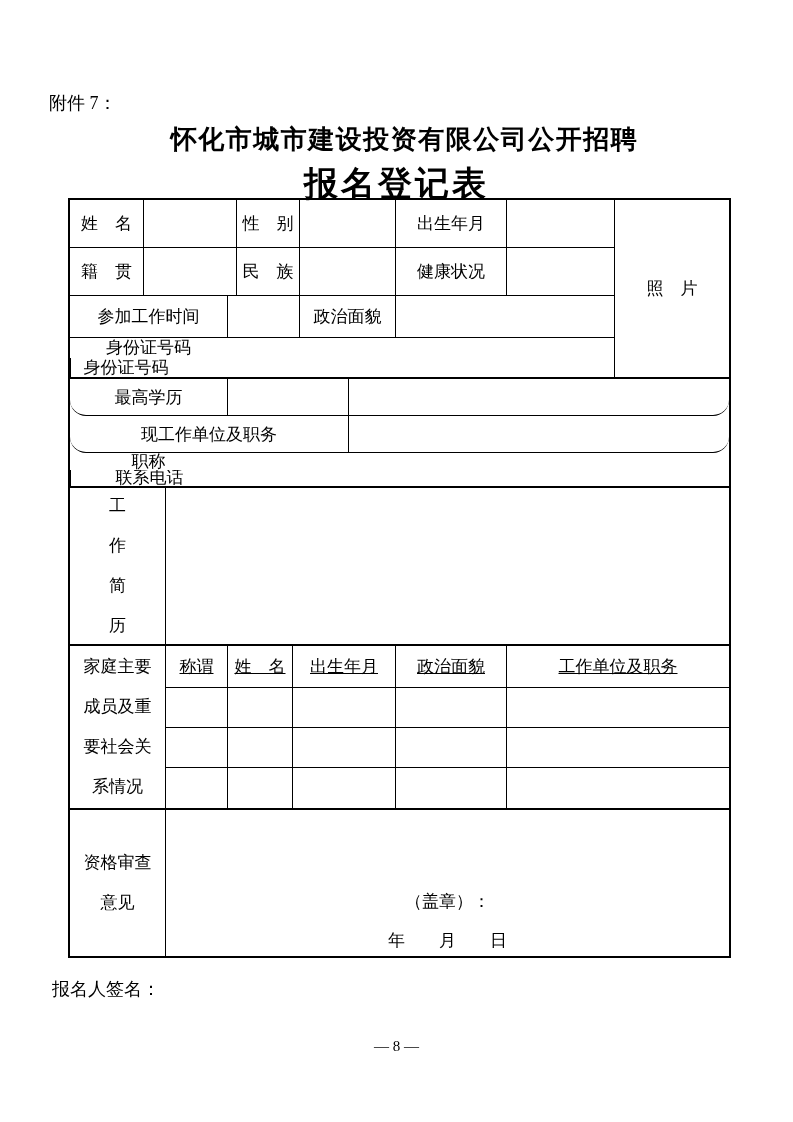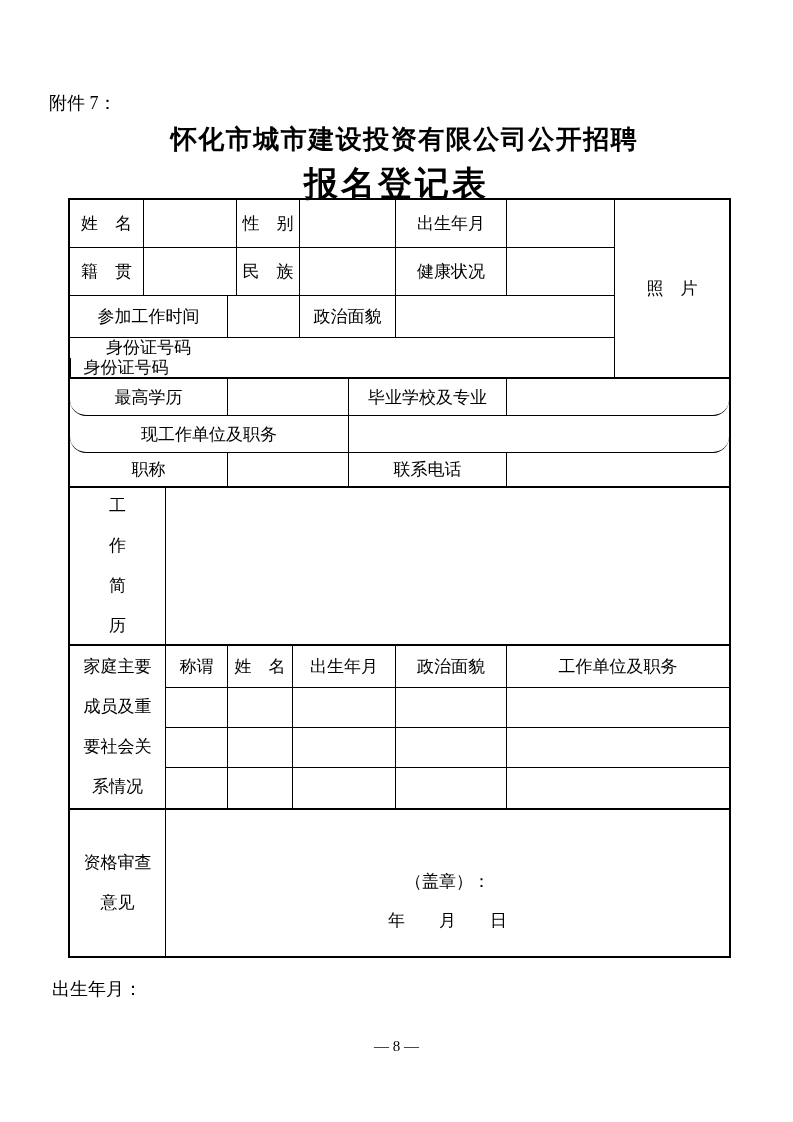--- a/index.html
+++ b/index.html
@@ -52,45 +52,45 @@
 
   
   .left-block { width: 544px; }
   .rowA1, .rowA2 { height: 48px; }
   .rowA3 { height: 42px; }
   .rowA4 { height: 39px; flex-direction: column; }
   .photo-cell { flex: 1 1 auto; border-left: 1px solid #000; }
 
   
   .rowB1, .rowB2 { height: 37px; border-radius: 16px; }
-  .rowB3 { height: 33px; }
+  .rowB3 { height: 33px; flex-direction: column; }
 
   
   .resume-section { height: 158px; }
   .side-label {
     width: 96px;
     border-right: 1px solid #000;
     display: flex; align-items: center; justify-content: center;
     text-align: center;
     line-height: 40px;
   }
   .resume-area { flex: 1 1 auto; }
 
   
-  .family-right { flex: 1 1 auto; }
+  .family-right { flex: 1 1 auto; text-decoration: underline; }
   .rowD-head { height: 42px; }
   .rowD { height: 40px; }
 
   
   .review-section { height: 148px; }
   .review-area {
     flex: 1 1 auto;
     display: flex; flex-direction: column;
     align-items: center; justify-content: flex-end;
-    padding-bottom: 24px;
+    padding-bottom: 4px;
   }
   .stamp-line { margin-bottom: 16px; }
 
   .signature {
     position: absolute; left: 52px; top: 977px;
     font-size: 18px;
   }
   .page-number {
     position: absolute; left: 0; width: 100%; top: 1038px;
     text-align: center;
@@ -150,21 +150,20 @@
       </div>
       <div class="cell photo-cell">
         <span>照　片</span>
       </div>
     </div>
 
     <div class="section vstack">
       <div class="row rowB1">
         <div class="cell w157">最高学历</div>
         <div class="cell w121"></div>
-        <div class="cell w158">毕业学校及专业</div>
         <div class="cell grow"></div>
       </div>
       <div class="row rowB2">
         <div class="cell w278">现工作单位及职务</div>
         <div class="cell grow"></div>
       </div>
       <div class="row rowB3">
         <div class="cell w157">职称</div>
         <div class="cell w121"></div>
         <div class="cell w158">联系电话</div>
@@ -221,16 +220,16 @@
       <div class="side-label preline">资格审查
 意见</div>
       <div class="review-area">
         <div class="stamp-line">（盖章）：</div>
         <div>年　　月　　日</div>
       </div>
     </div>
 
   </div>
 
-  <div class="signature">出生年月：</div>
+  <div class="signature">报名人签名：</div>
   <div class="page-number">— 8 —</div>
 
 </div>
 
 </body></html>

